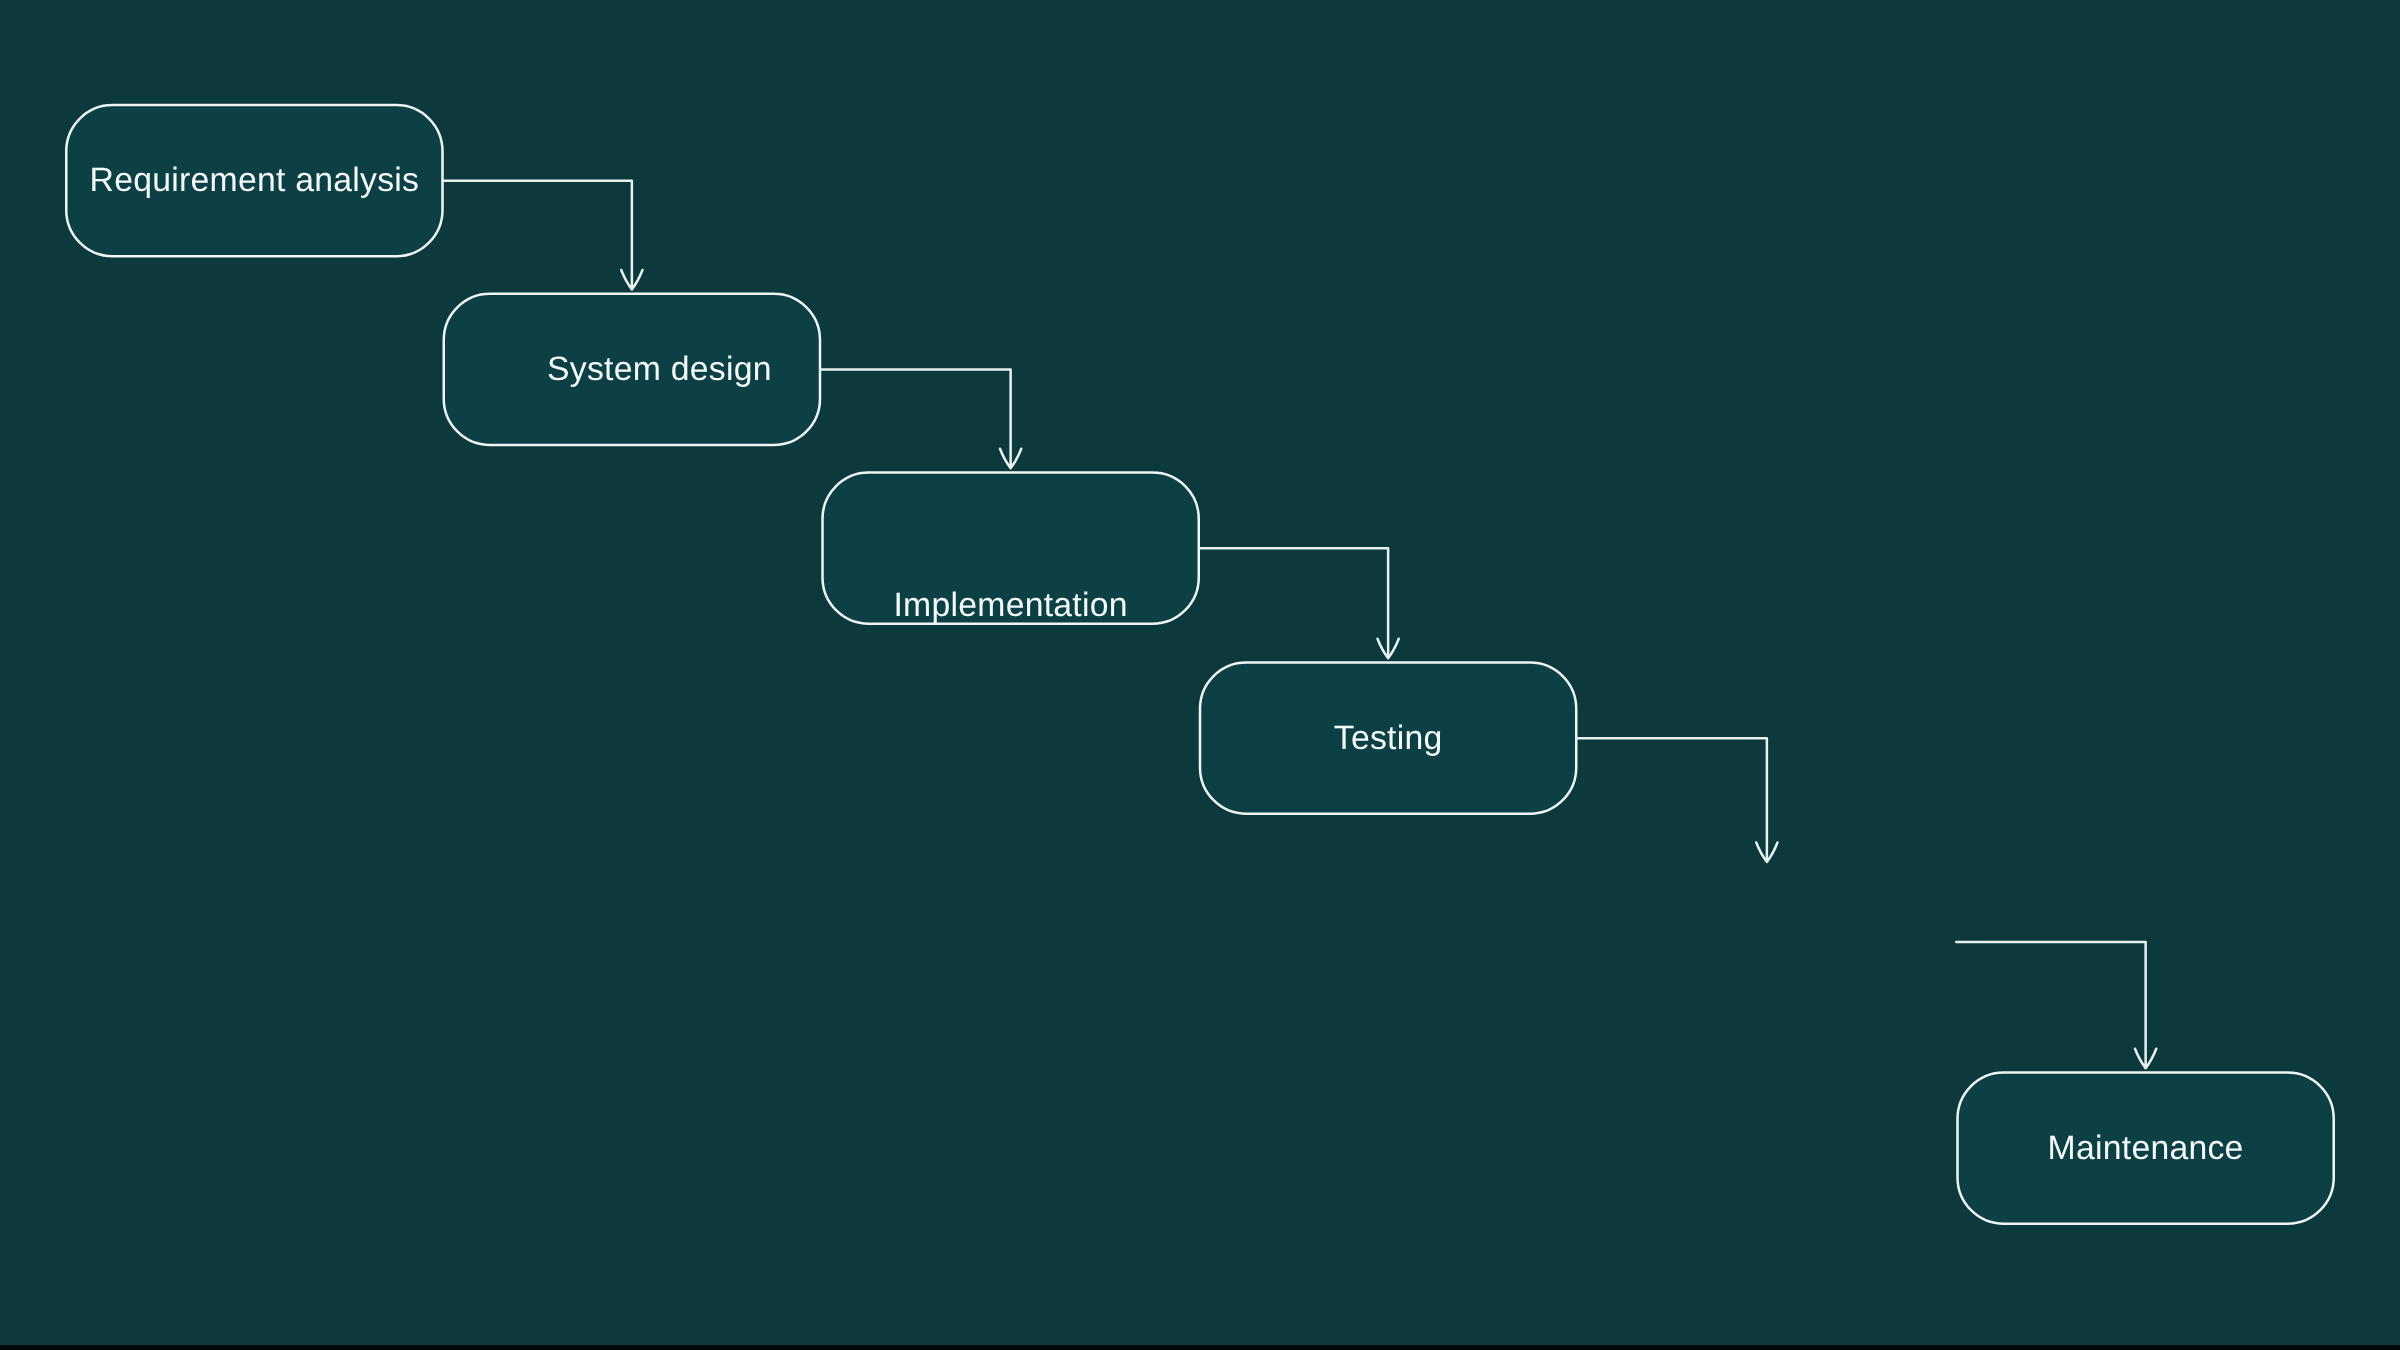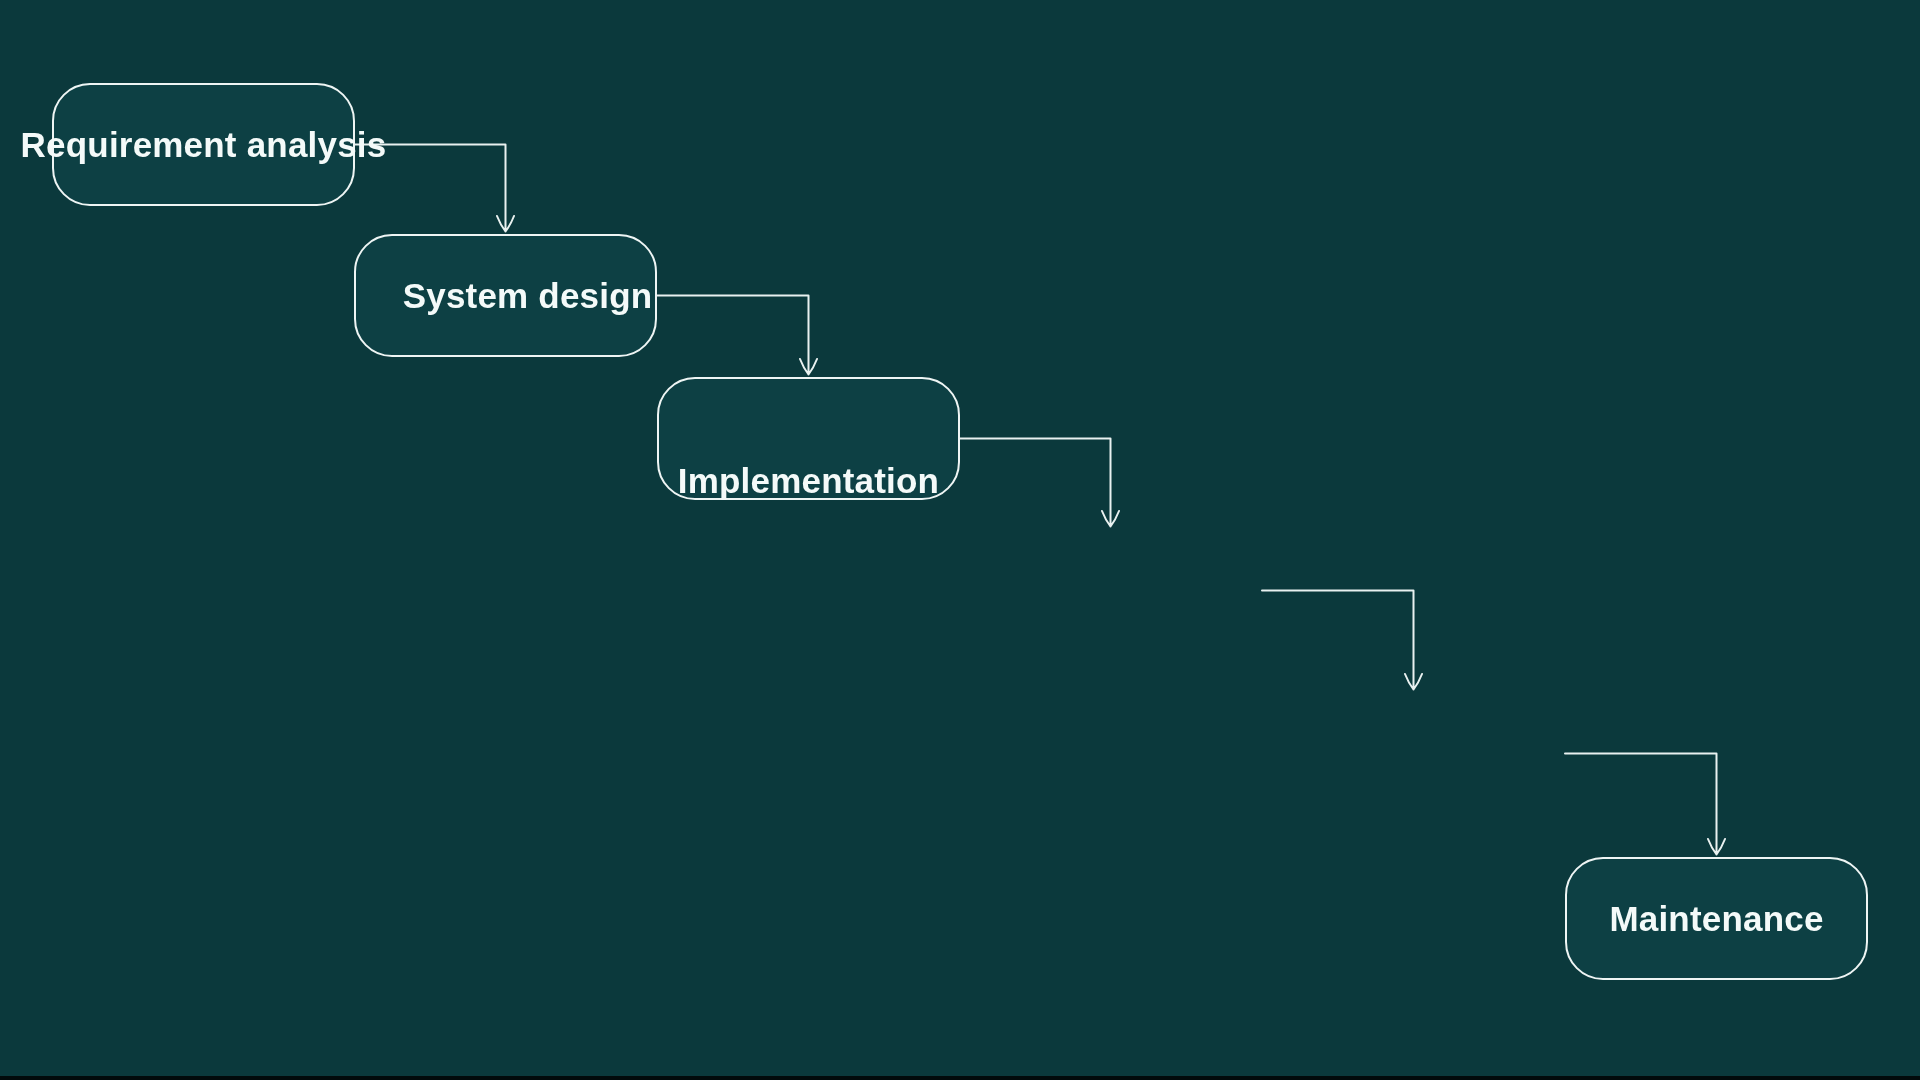--- a/index.html
+++ b/index.html
@@ -41,22 +41,22 @@
     background: var(--node-fill);
     border: 2px solid var(--node-border);
     border-radius: 38px;
     display: flex;
     align-items: center;
     justify-content: center;
     cursor: default;
   }
   .node-label {
     color: var(--node-text);
-    font-size: 35px;
-    font-weight: 700;
+    font-size: 27px;
+    font-weight: 400;
     letter-spacing: 0.2px;
     line-height: 1;
     white-space: nowrap;
   }
   .n1 { left: 52px;   top: 83px;  }
   .n2 { left: 354px;  top: 234px; padding-left: 44px; }
   .n3 { left: 657px;  top: 377px; align-items: flex-end; }
   .n4 { left: 959px;  top: 529px; }
   .n5 { left: 1262px; top: 692px; }
   .n6 { left: 1565px; top: 857px; }
@@ -85,20 +85,23 @@
   </div>
 
   <div class="node n2">
     <span class="node-label">System design</span>
   </div>
 
   <div class="node n3">
     <span class="node-label">Implementation</span>
   </div>
 
+  <div class="node n4">
+    <span class="node-label">Testing</span>
+  </div>
 
 
   <div class="node n6">
     <span class="node-label">Maintenance</span>
   </div>
 
   <div class="screen-bottom-edge"></div>
 
 </div>
 

